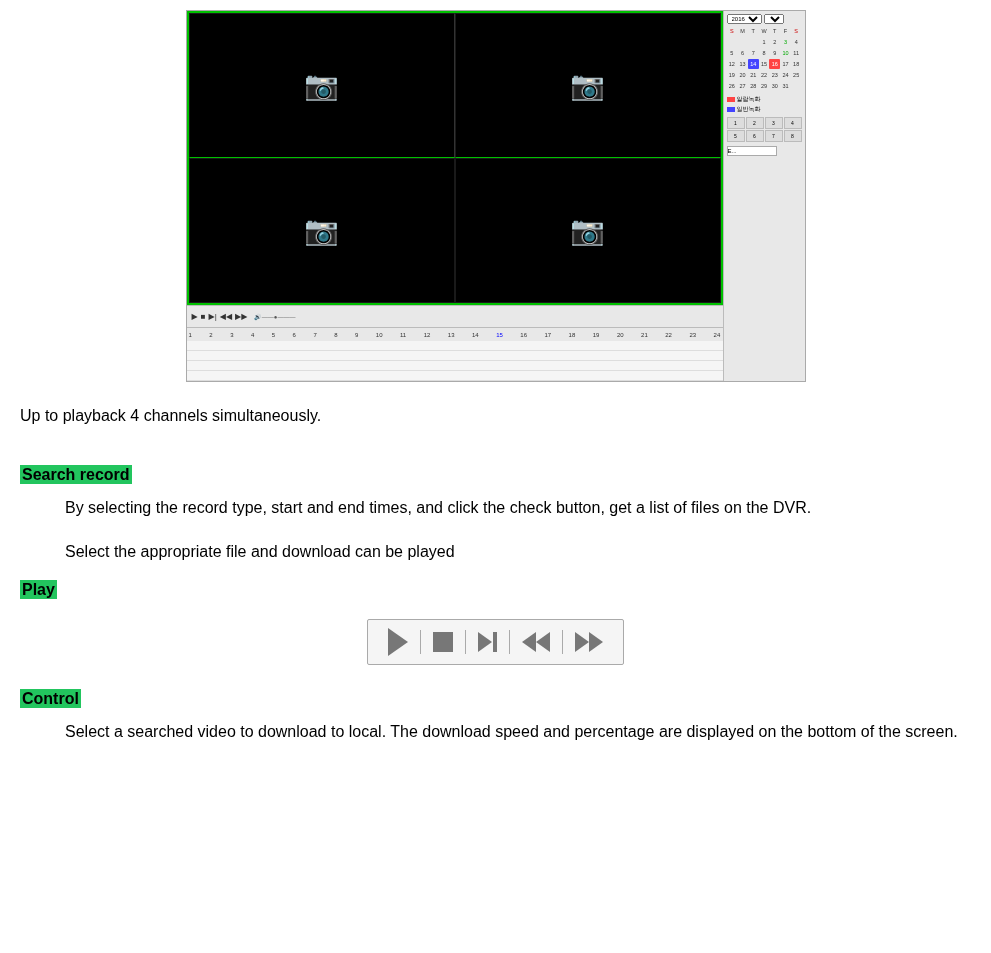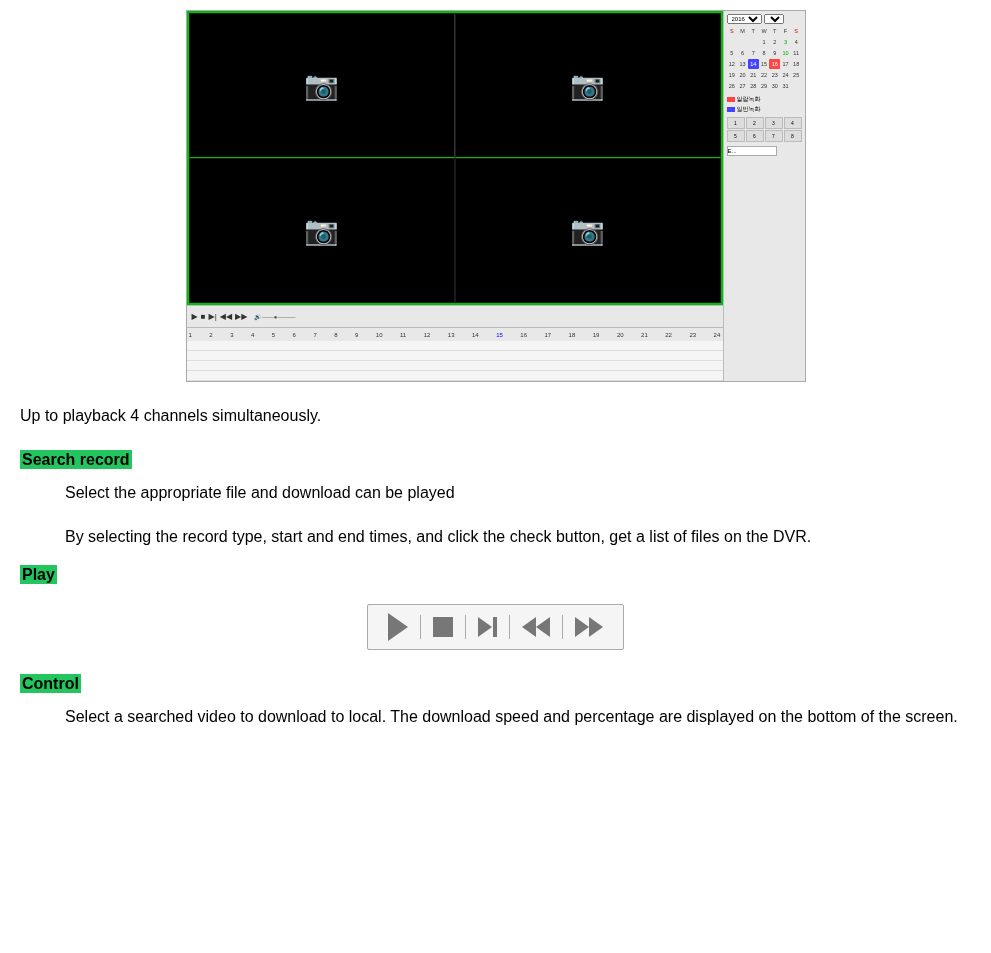--- a/index.html
+++ b/index.html
@@ -501,27 +501,27 @@
 
         <div class="sidebar-input-row">
           <input class="sidebar-small-input" value="E..." style="font-size: 6px;">
         </div>
       </div>
     </div>
   </div>
 
   <div class="doc-section">
 
-    <p class="doc-paragraph" style="margin-left:0; margin-bottom:20px;">Up to playback 4 channels simultaneously.</p>
+    <p class="doc-paragraph" style="margin-left:0; margin-bottom:35px;">Up to playback 4 channels simultaneously.</p>
 
     <div class="section-heading-block">
       <span class="section-heading">Search record</span>
     </div>
+    <p class="doc-paragraph">By selecting the record type, start and end times, and click the check button, get a list of files on the DVR.</p>
     <p class="doc-paragraph">Select the appropriate file and download can be played</p>
-    <p class="doc-paragraph">By selecting the record type, start and end times, and click the check button, get a list of files on the DVR.</p>
 
     <div class="section-heading-block" style="margin-top:10px;">
       <span class="section-heading">Play</span>
     </div>
 
     <div class="playback-controls-container">
       <div class="playback-controls">
 
         <div>
           <div class="play-btn-icon"></div>

